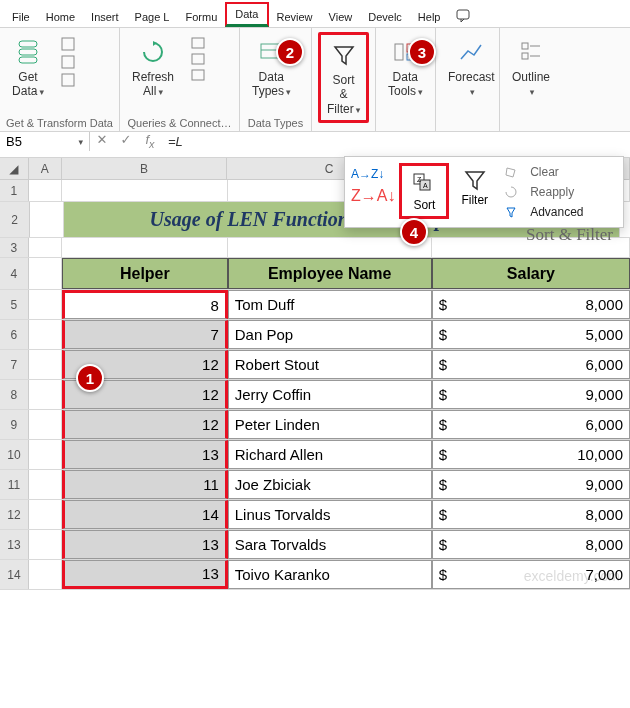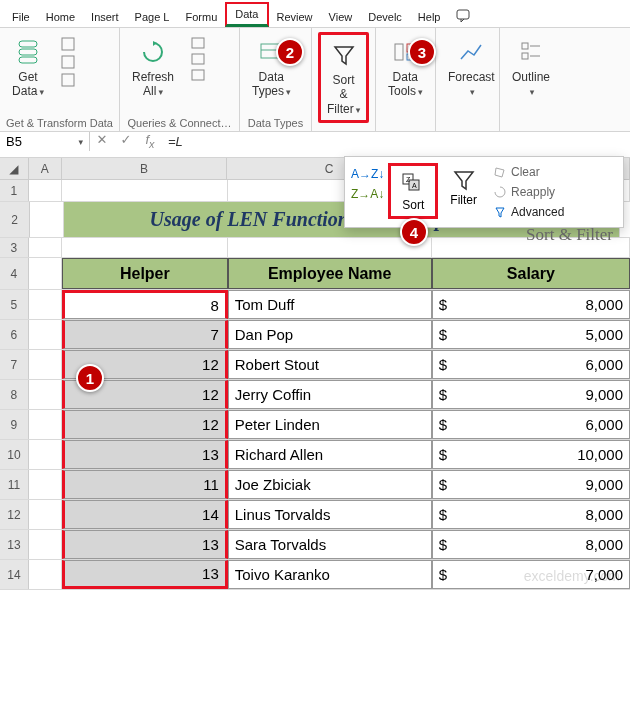--- a/index.html
+++ b/index.html
@@ -48,21 +48,21 @@
 .salary-cell { justify-content: space-between; }
 .selected-helper { border-left: 3px solid #e81123; border-right: 3px solid #e81123; }
 .sel-top { border-top: 3px solid #e81123; background: #fff !important; }
 .sel-bot { border-bottom: 3px solid #e81123; }
 
 
 .popup { position: absolute; top: 156px; left: 344px; width: 280px; height: 72px; background: #fff; border: 1px solid #c8c8c8; box-shadow: 0 4px 12px rgba(0,0,0,.2); z-index: 50; padding: 6px; }
 .popup-row { display: flex; gap: 4px; align-items: flex-start; }
 .popup-btn { display: flex; flex-direction: column; align-items: center; padding: 4px 8px; font-size: 12px; }
 .popup-btn.highlighted { border: 3px solid #e81123; }
-.popup-small { display: flex; align-items: center; gap: 4px; font-size: 12px; color: #666; padding: 2px 4px; }
+.popup-small { display: flex; align-items: center; gap: 12px; font-size: 12px; color: #666; padding: 2px 4px; }
 .popup-label { position: absolute; bottom: -18px; right: 10px; font-size: 17px; color: #666; font-family: Liberation Serif, serif; }
 
 
 .circ { position: absolute; width: 28px; height: 28px; border-radius: 50%; background: #c00000; border: 2px solid #fff; color: #fff; font-weight: bold; display: flex; align-items: center; justify-content: center; font-size: 15px; z-index: 100; box-shadow: 0 1px 4px rgba(0,0,0,.4); }
 
 .watermark { position: absolute; bottom: 6px; right: 10px; color: rgba(0,0,0,.15); font-size: 14px; transform: rotate(0deg); }
 
 svg { display: block; }
 .chev { font-size: 9px; color: #555; margin-left: 2px; }
 </style>
@@ -370,21 +370,21 @@
           <span>7,000</span>
         </div>
       </div>
     </div>
 </div>
 
 <div class="popup">
   <div class="popup-row">
     <div style="display:flex;flex-direction:column;gap:6px;padding-top:4px">
       <span style="font-size:12px;color:#06c">A→Z↓</span>
-      <span style="font-size:12px;color:#4d7c0f">Z→A↓</span>
+      <span style="font-size:16px;color:#ef4444">Z→A↓</span>
     </div>
     <div class="popup-btn highlighted">
       <svg width="28" height="28">
           <rect x="4" y="4" width="10" height="10" fill="none" stroke="#333"></rect>
           <rect x="10" y="10" width="10" height="10" fill="#ddd" stroke="#333"></rect>
           <text x="7" y="12" font-size="7">Z</text>
           <text x="13" y="18" font-size="7">A</text>
         </svg>
       <span>Sort</span>
     </div>

